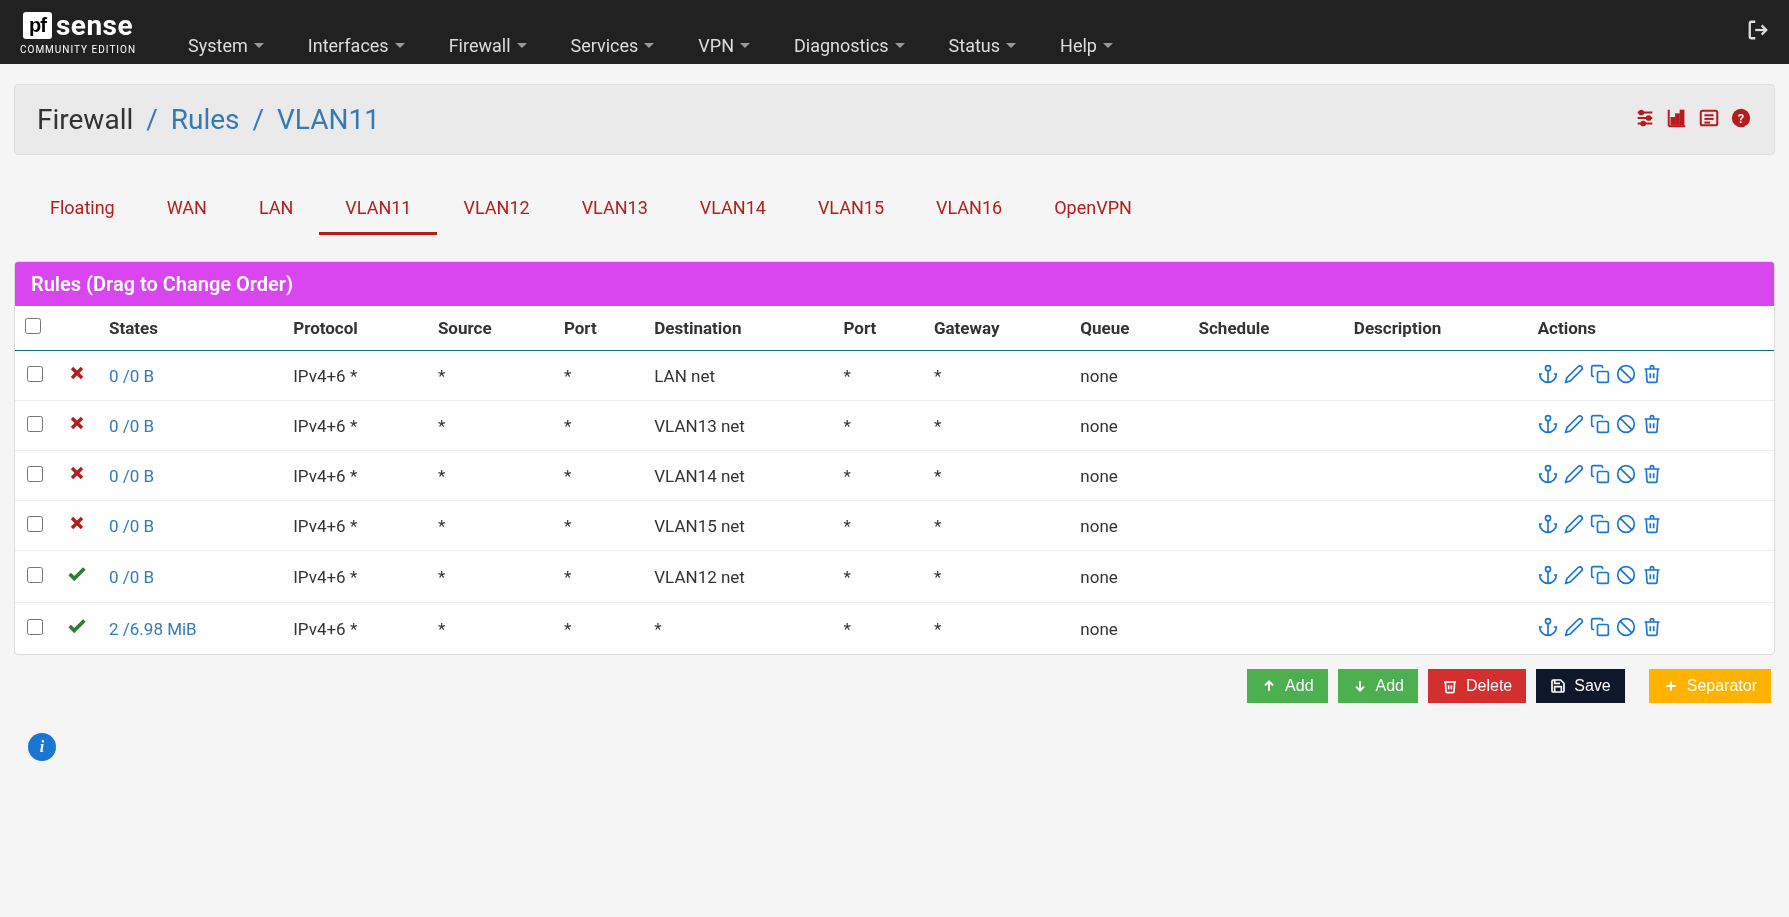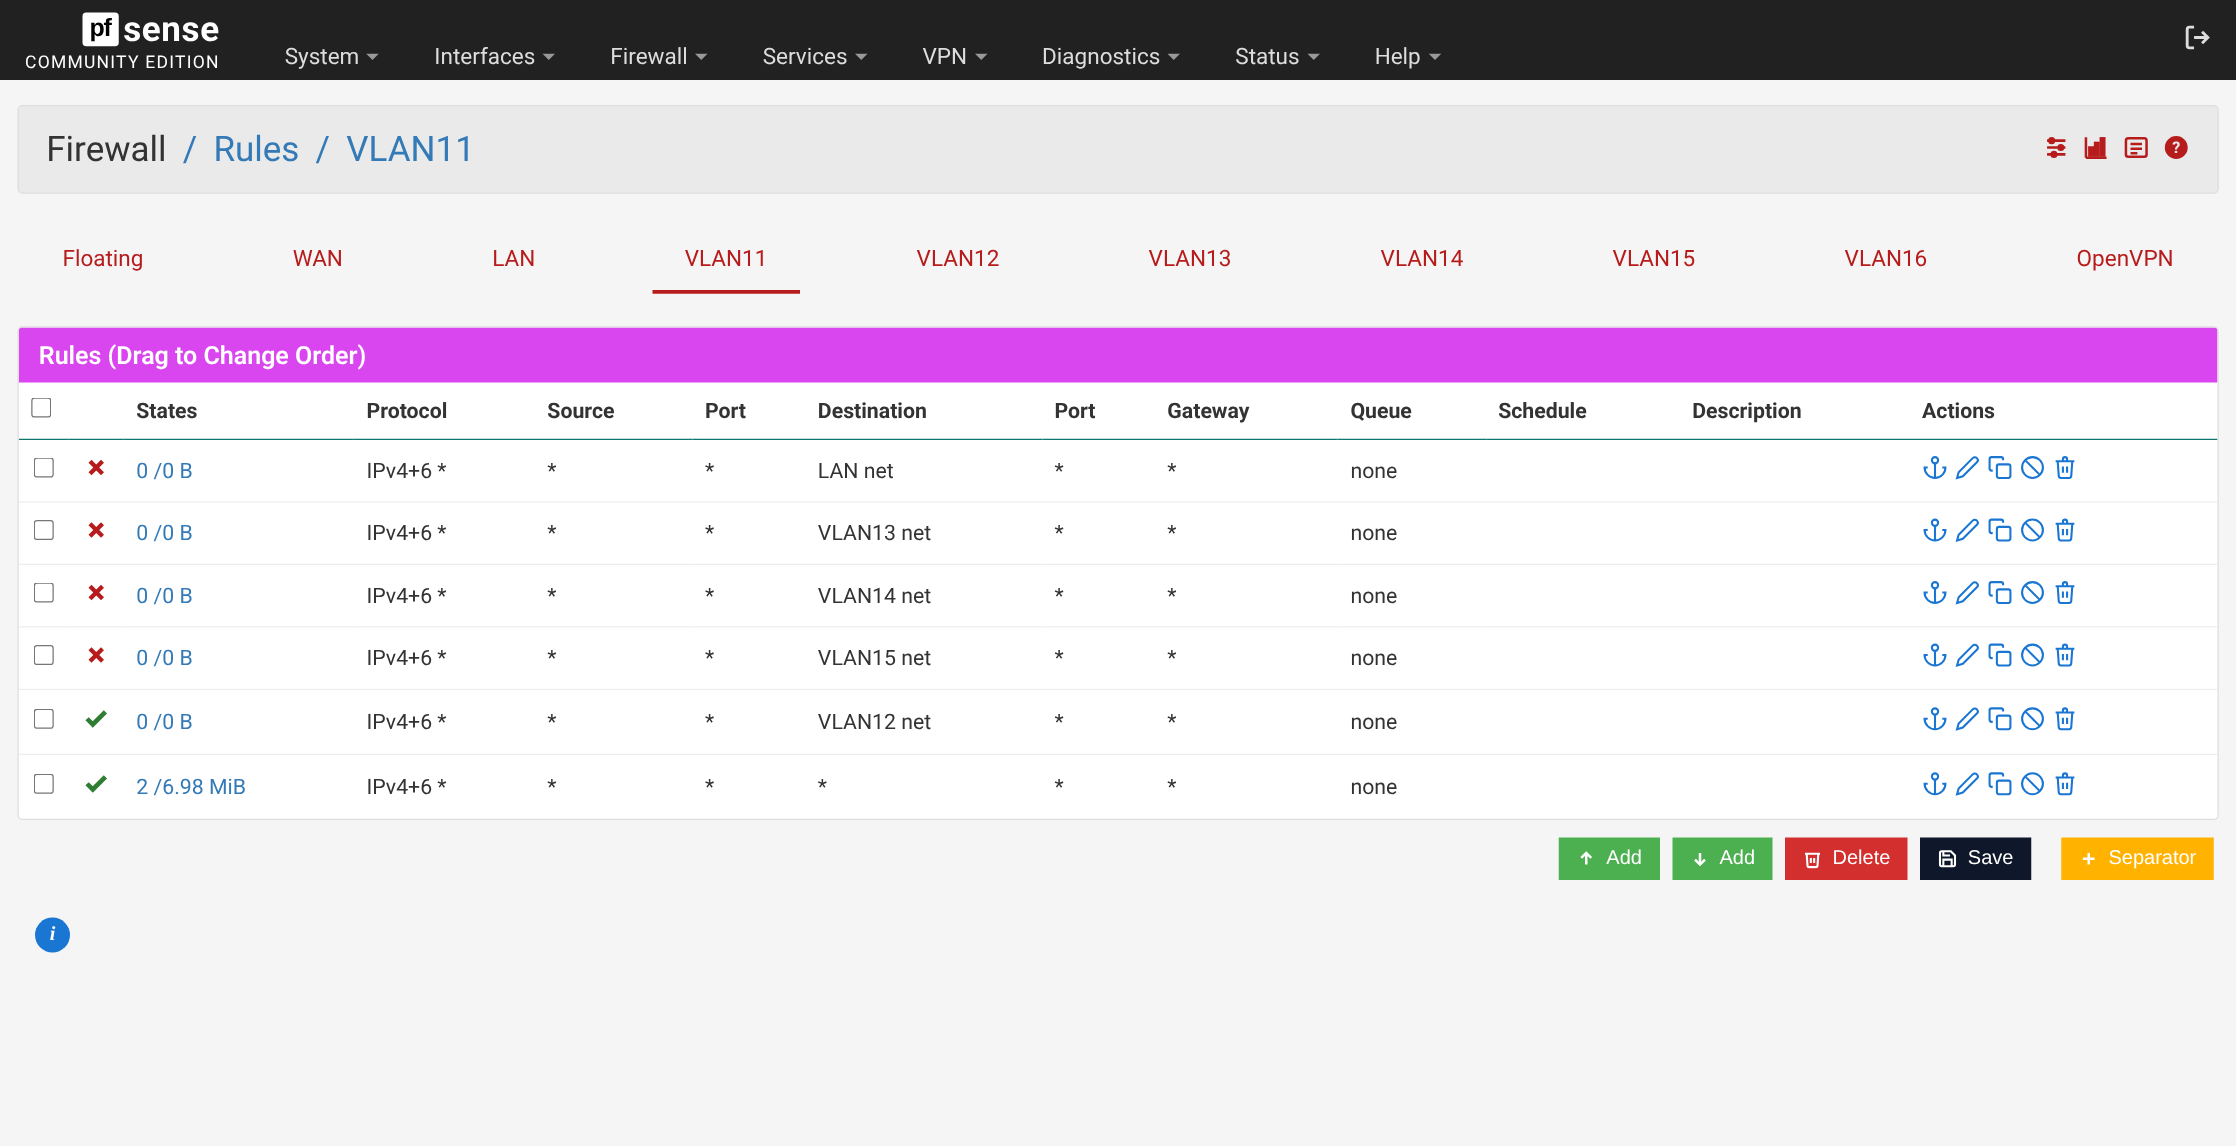--- a/index.html
+++ b/index.html
@@ -1,44 +1,44 @@
 <!DOCTYPE html>
 <html><head>
 <meta charset="utf-8">
 <style>
 * { box-sizing: border-box; margin: 0; padding: 0; }
 body { font-family: -apple-system, BlinkMacSystemFont, "Segoe UI", Roboto, "Helvetica Neue", Arial, sans-serif; background: #f5f5f5; color: #333; font-size: 16px; }
 
 
 .topnav { background: #212121; height: 64px; display: flex; align-items: center; padding: 0 20px; }
-.logo { display:flex; flex-direction:column; align-items:flex-end; margin-right: 30px; }
+.logo { display:flex; flex-direction:column; align-items:center; margin-right: 30px; }
 .logo-main { display:flex; align-items:center; }
 .logo-pf { background:#fff; color:#000; font-weight:900; font-size:20px; padding:2px 6px; border-radius:3px; font-family: Arial,sans-serif; letter-spacing:-1px;}
 .logo-sense { color:#fff; font-weight:700; font-size:28px; margin-left:4px; letter-spacing:0.5px; }
-.logo-sub { color:#fff; font-size:14px; letter-spacing:1px; margin-top:2px; }
+.logo-sub { color:#fff; font-size:10px; letter-spacing:1px; margin-top:2px; }
 .navmenu { display:flex; gap:0; }
 .navitem { color:#ddd; padding: 0 22px; font-size:18px; display:flex; align-items:center; cursor:pointer; height:64px;margin-top:27px; }
 .caret-down { margin-left:6px; display:inline-block; width:0; height:0; border-left:5px solid transparent; border-right:5px solid transparent; border-top:5px solid #999; }
 .nav-spacer { flex:1; }
 .logout-icon { color:#ddd; cursor:pointer; }
 
 
 .page-wrap { padding: 20px 14px; }
 .page-header { background:#eaeaea; border:1px solid #ddd; border-radius:4px; padding: 18px 22px; display:flex; align-items:center; }
 .breadcrumb { font-size:28px; font-weight:400; }
 .bc-current { color:#333; }
 .bc-sep { color:#337ab7; margin:0 6px; }
 .bc-link { color:#337ab7; }
 .header-spacer { flex:1; }
 .header-icons { display:flex; gap:10px; align-items:center; }
 .header-icons svg { cursor:pointer; }
 .red-icon { color:#b71c1c; }
 
 
-.tabs { display:flex; gap:0; padding: 28px 10px 0 10px; border-bottom:none;justify-content:space-between; }
+.tabs { display:flex; gap:0; padding: 28px 10px 0 10px; border-bottom:none; }
 .tab { color:#b71c1c; padding:14px 26px; font-size:18px; cursor:pointer; border-bottom:3px solid transparent; }
 .tab.active { border-bottom:3px solid #b71c1c; }
 
 
 .panel { margin-top: 26px; border:1px solid #ddd; border-radius:4px; background:#fff; overflow:hidden; }
 .panel-header { background:#d946ef; color:#fff; padding:10px 16px; font-size:20px; font-weight:600; }
 
 
 table.rules { width:100%; border-collapse:collapse; }
 table.rules th { text-align:left; padding:12px 10px; font-weight:700; font-size:17px; border-bottom:1px solid #0f766e; }

